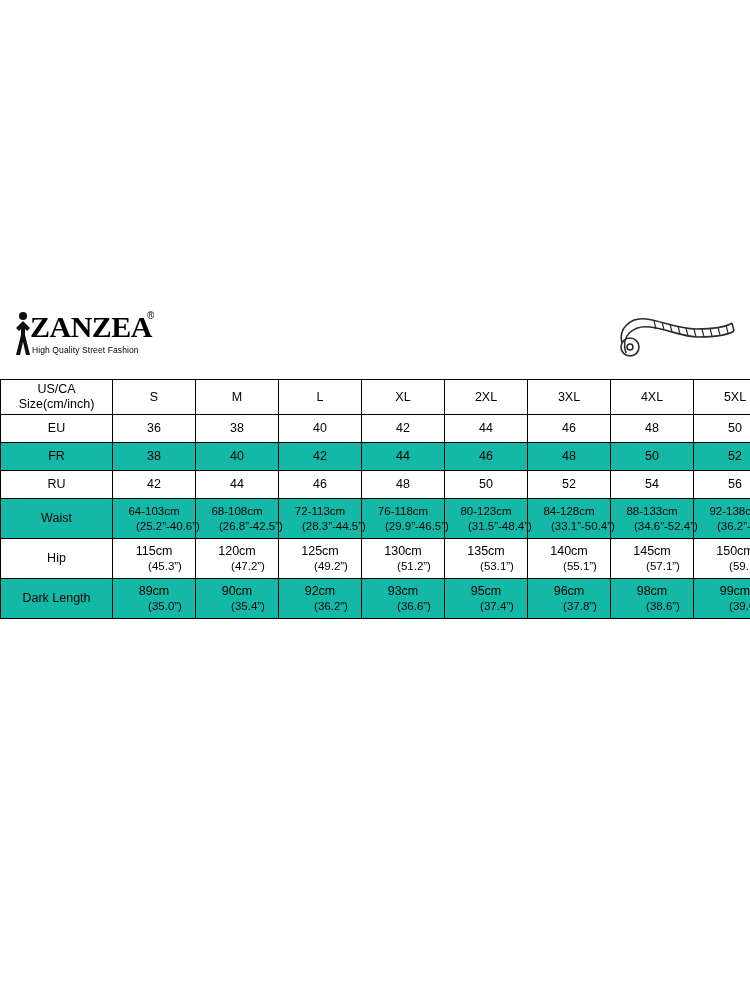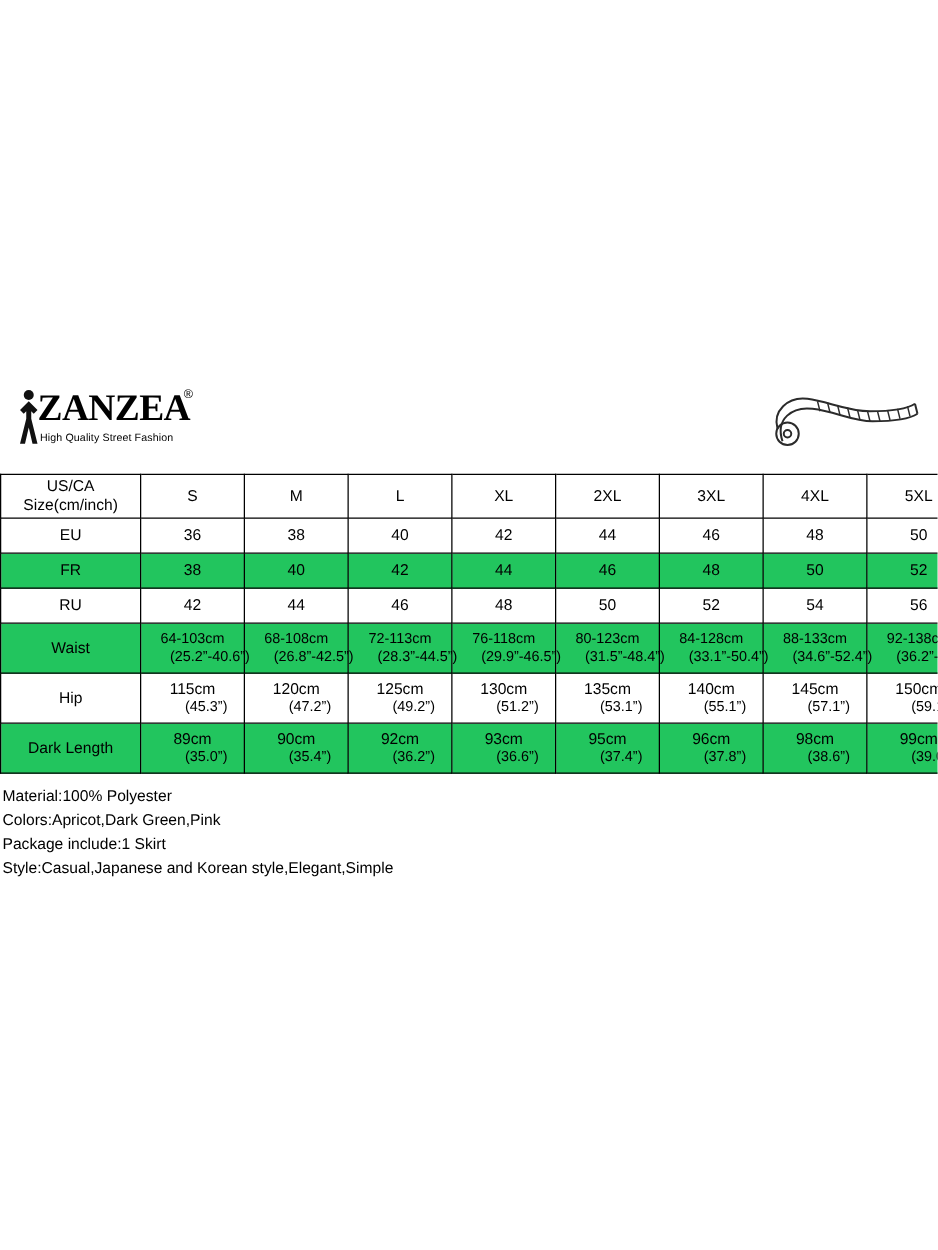--- a/index.html
+++ b/index.html
@@ -93,21 +93,21 @@
     vertical-align: middle;
     font-size: 12.5px;
     line-height: 15px;
     padding: 2px 1px;
   }
   table.size-table td.rowhead {
     font-size: 12.5px;
     text-align: center;
   }
   table.size-table tr.shaded td {
-    background: #22c55e;
+    background: #14b8a6;
   }
   table.size-table td.two-line {
     font-size: 11.5px;
     line-height: 15px;
   }
   .r1 { height: 32px; }
   .r2 { height: 28px; }
   .r3 { height: 40px; }
   .c0 { width: 109px; }
   .cw { width: 80px; }
@@ -320,20 +320,14 @@
           <div class="sub">(38.6”)</div>
         </td>
         <td>
           <div>99cm</div>
           <div class="sub">(39.0”)</div>
         </td>
       </tr>
     </tbody>
   </table>
 
-  <div class="notes">
-    <div>Material:100% Polyester</div>
-    <div>Colors:Apricot,Dark Green,Pink</div>
-    <div>Package include:1 Skirt</div>
-    <div>Style:Casual,Japanese and Korean style,Elegant,Simple</div>
-  </div>
 
 </div>
 
 </body></html>

